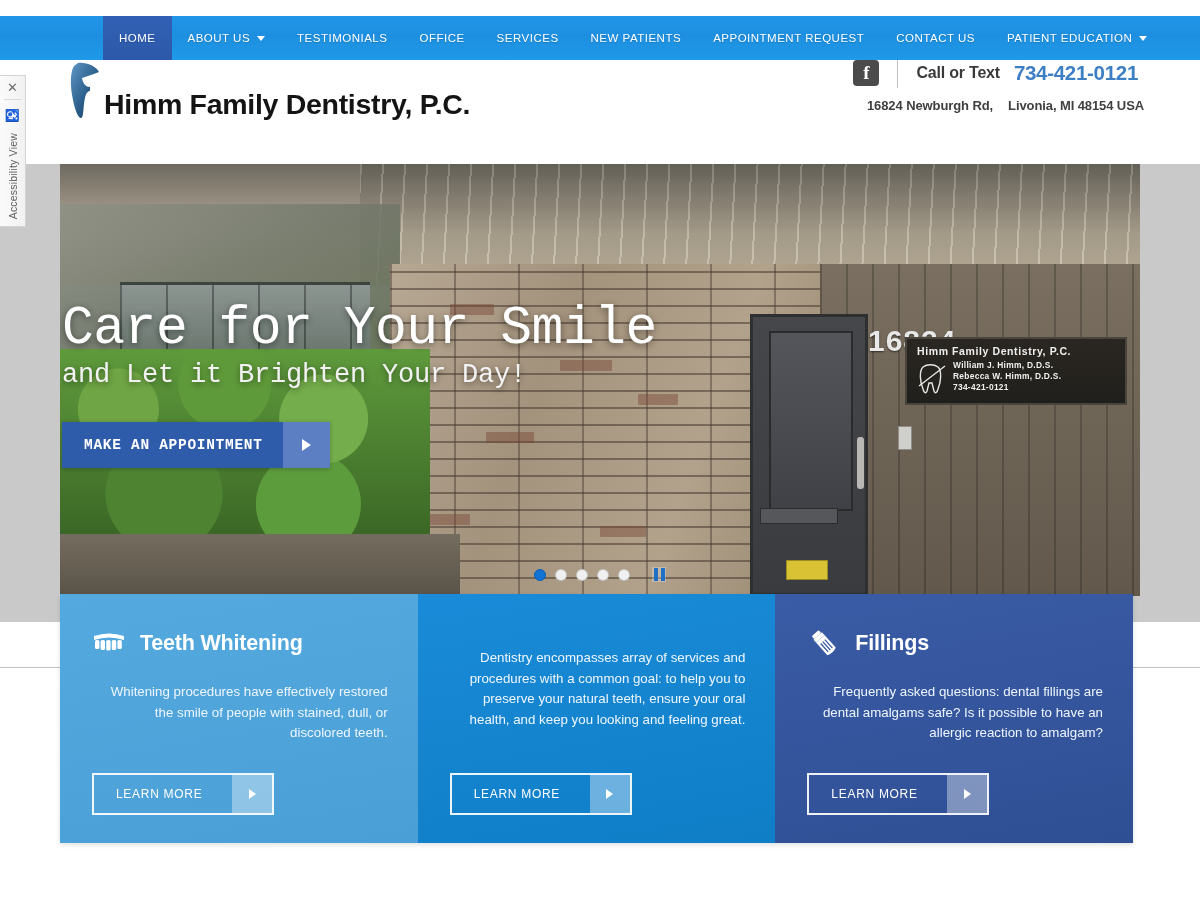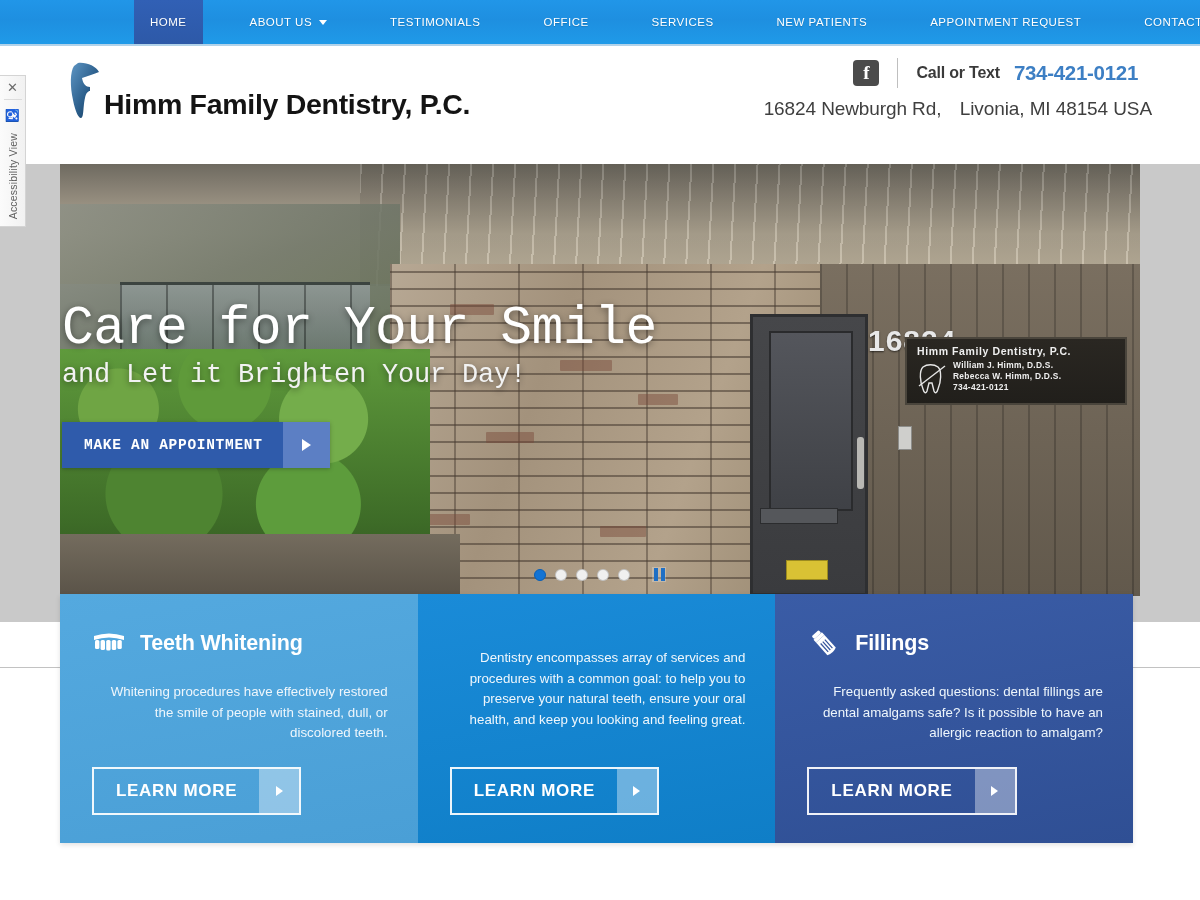--- a/index.html
+++ b/index.html
@@ -6,26 +6,25 @@
   * { box-sizing: border-box; margin: 0; padding: 0; }
   html, body {
     width: 1200px; height: 900px;
     font-family: "Liberation Sans", sans-serif;
     background: #ffffff;
     overflow: hidden;
   }
 
   
   .topnav {
-    position: absolute; top: 0; left: 0;
+    position: absolute; top: 16px; left: 0;
     width: 1200px; height: 44px;
     background: linear-gradient(180deg, #2196e8 0%, #1e8fe0 45%, #1f9ae8 100%);
     display: flex; align-items: center;
     z-index: 40;
-    gap: 31px;
   }
   .topnav-pad { width: 103px; flex: 0 0 103px; }
   .nav-item {
     display: flex; align-items: center; justify-content: center;
     padding: 0 16px;
     color: #ffffff;
     font-size: 11.5px;
     letter-spacing: 0.5px;
     white-space: nowrap;
     cursor: pointer;
@@ -97,24 +96,24 @@
   }
   .phone-num {
     font-size: 20.5px;
     font-weight: bold;
     color: #3d7fc4;
     margin-left: 14px;
     letter-spacing: -0.3px;
     cursor: pointer;
   }
   .address-line {
-    position: absolute; right: 48px; top: 52px;
-    font-size: 19px;
+    position: absolute; right: 56px; top: 52px;
+    font-size: 13px;
     color: #3f3f3f;
-    font-weight: 400;
+    font-weight: 700;
     letter-spacing: -0.1px;
   }
   .addr-gap { display: inline-block; width: 8px; }
 
   
   .grey-band {
     position: absolute; top: 164px; left: 0;
     width: 1200px; height: 458px;
     background: #c9c9c9;
     z-index: 5;
@@ -331,21 +330,21 @@
     max-width: 300px;
     text-align: right;
   }
   .learn-btn {
     position: absolute; left: 32px; bottom: 28px;
     display: flex; align-items: stretch;
     border: 2px solid rgba(255,255,255,.92);
     cursor: pointer;
   }
   .learn-label {
-    color: #ffffff; font-size: 17px; font-weight: bold;
+    color: #ffffff; font-size: 12px; font-weight: normal;
     letter-spacing: 0.7px;
     padding: 12px 22px 12px 22px;
     display: flex; align-items: center;
     min-width: 138px;
   }
   .learn-arrow {
     width: 40px;
     background: rgba(255,255,255,.38);
     display: flex; align-items: center; justify-content: center;
   }

